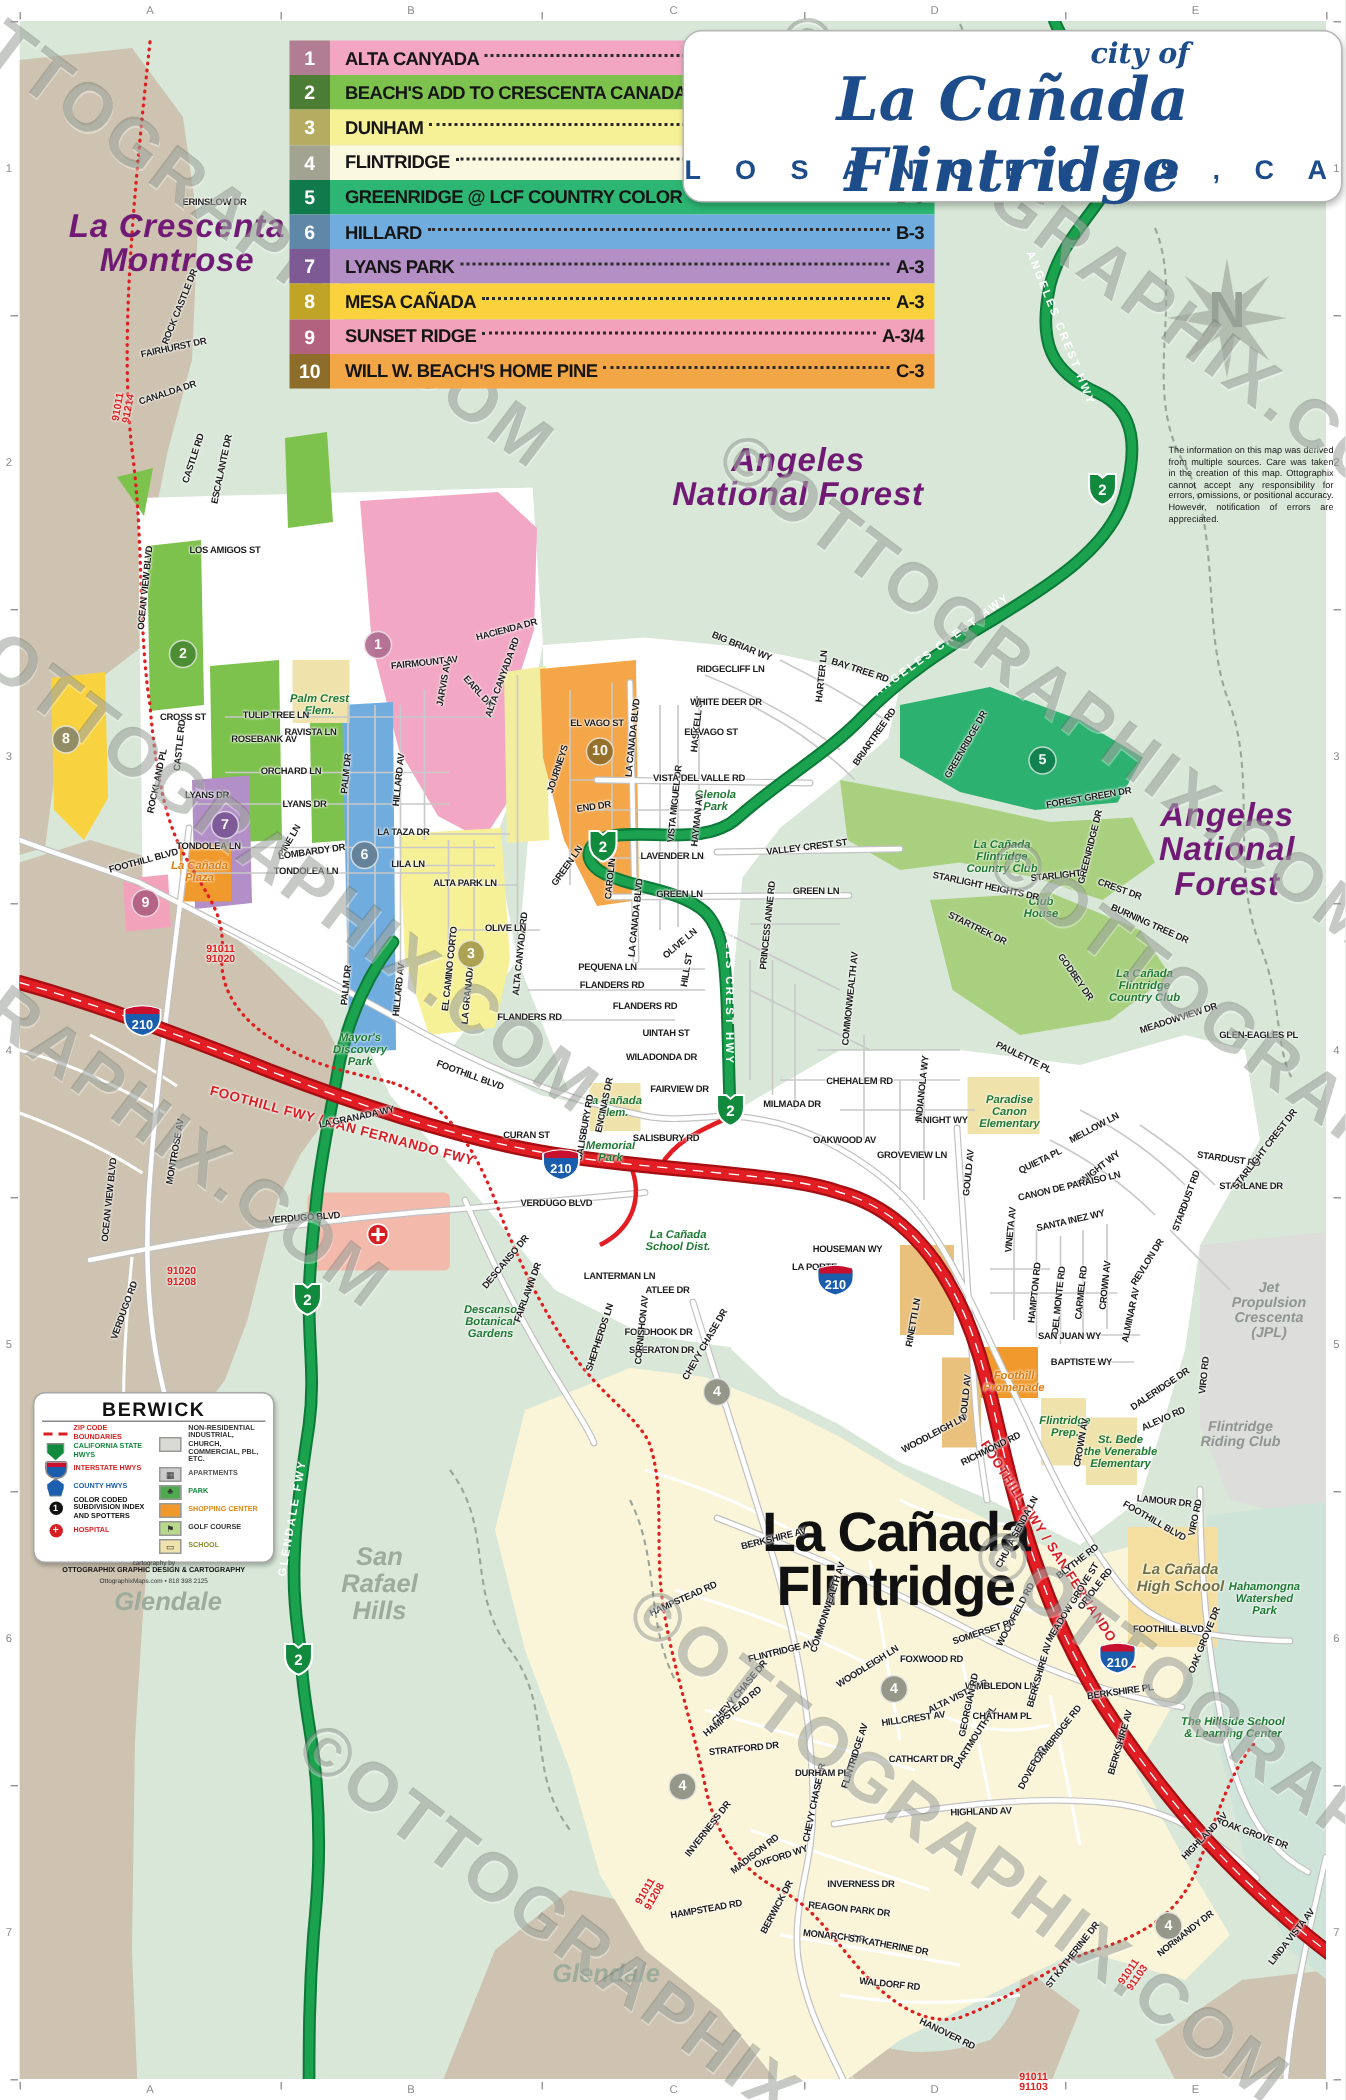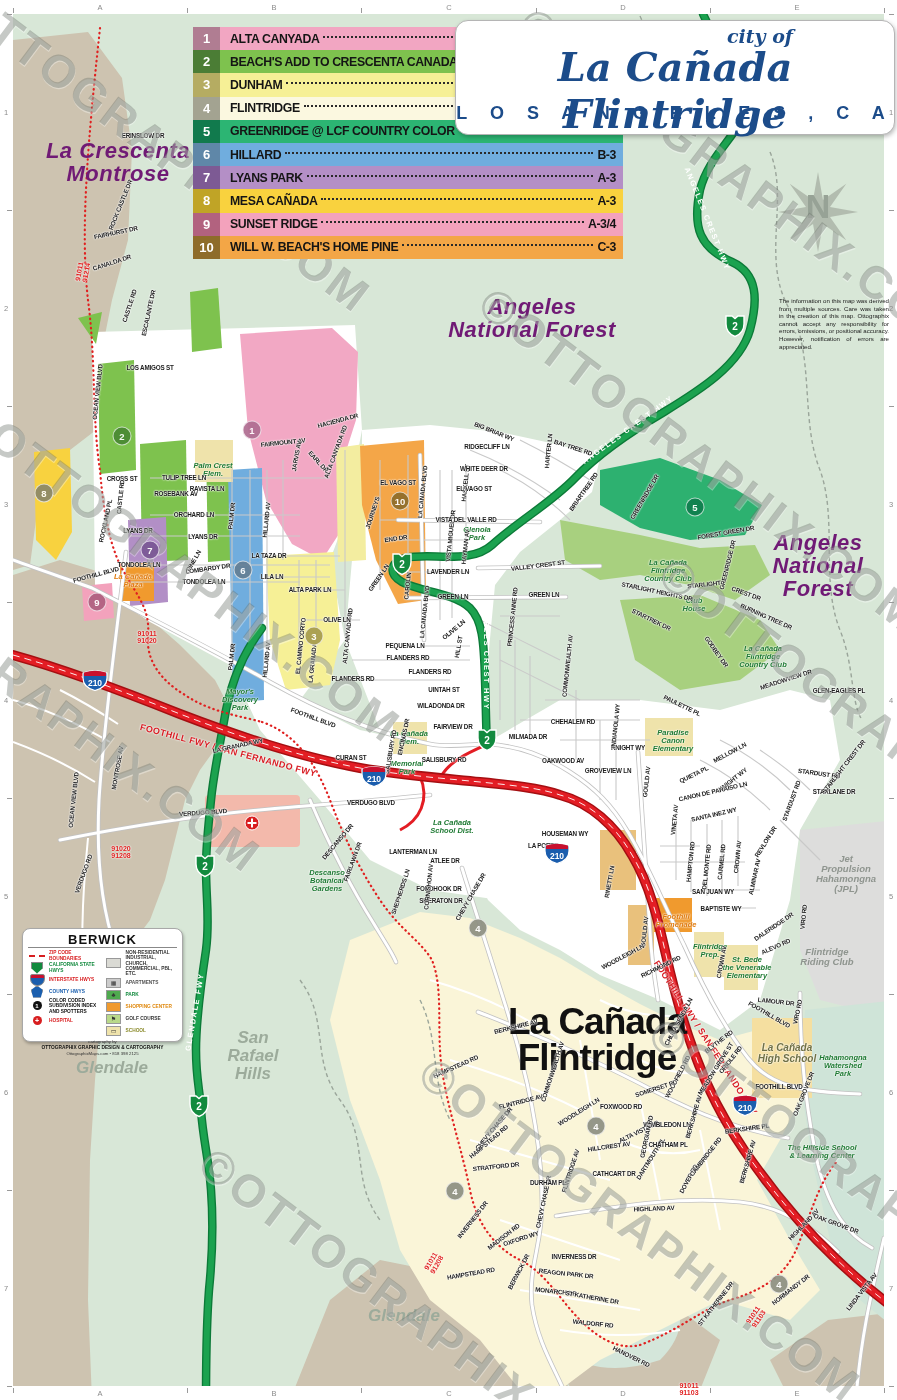--- a/index.html
+++ b/index.html
@@ -316,21 +316,21 @@
       <div class="lbl area" style="left: 818px; top: 566px; transform: translate(-50%, -50%) rotate(0deg);">Angeles
 National Forest</div>
       <div class="lbl area2" style="left: 253px; top: 1056px; transform: translate(-50%, -50%) rotate(0deg);">San
 Rafael
 Hills</div>
       <div class="lbl area2" style="left: 112px; top: 1068px; transform: translate(-50%, -50%) rotate(0deg);">Glendale</div>
       <div class="lbl area2" style="left: 404px; top: 1316px; transform: translate(-50%, -50%) rotate(0deg);">Glendale</div>
       <div class="lbl city" style="left: 597px; top: 1040px; transform: translate(-50%, -50%) rotate(0deg);">La Cañada
 Flintridge</div>
       <div class="lbl area3" style="left: 846px; top: 874px; transform: translate(-50%, -50%) rotate(0deg);">Jet Propulsion
-Hahamongna (JPL)</div>
+Crescenta (JPL)</div>
       <div class="lbl area3" style="left: 827px; top: 957px; transform: translate(-50%, -50%) rotate(0deg);">Flintridge
 Riding Club</div>
       <div class="lbl poi" style="left: 213px; top: 470px; transform: translate(-50%, -50%) rotate(0deg);">Palm Crest
 Elem.</div>
       <div class="lbl poi" style="left: 240px; top: 700px; transform: translate(-50%, -50%) rotate(0deg);">Mayor's
 Discovery
 Park</div>
       <div class="lbl poi" style="left: 407px; top: 768px; transform: translate(-50%, -50%) rotate(0deg);">Memorial
 Park</div>
       <div class="lbl poi" style="left: 477px; top: 534px; transform: translate(-50%, -50%) rotate(0deg);">Glenola

